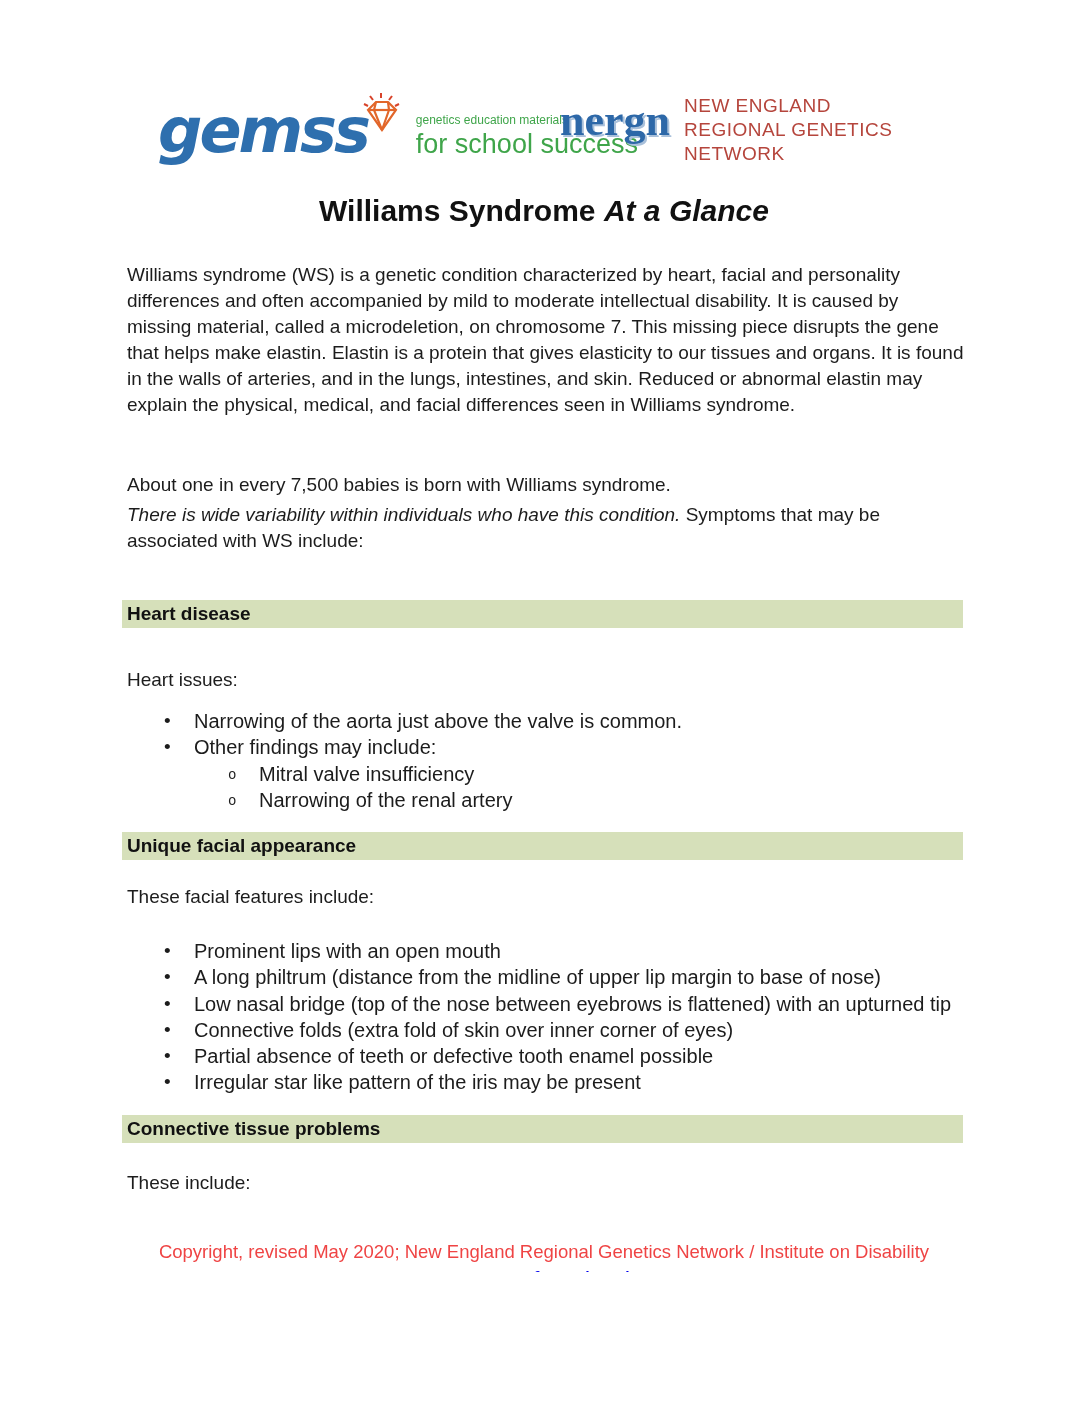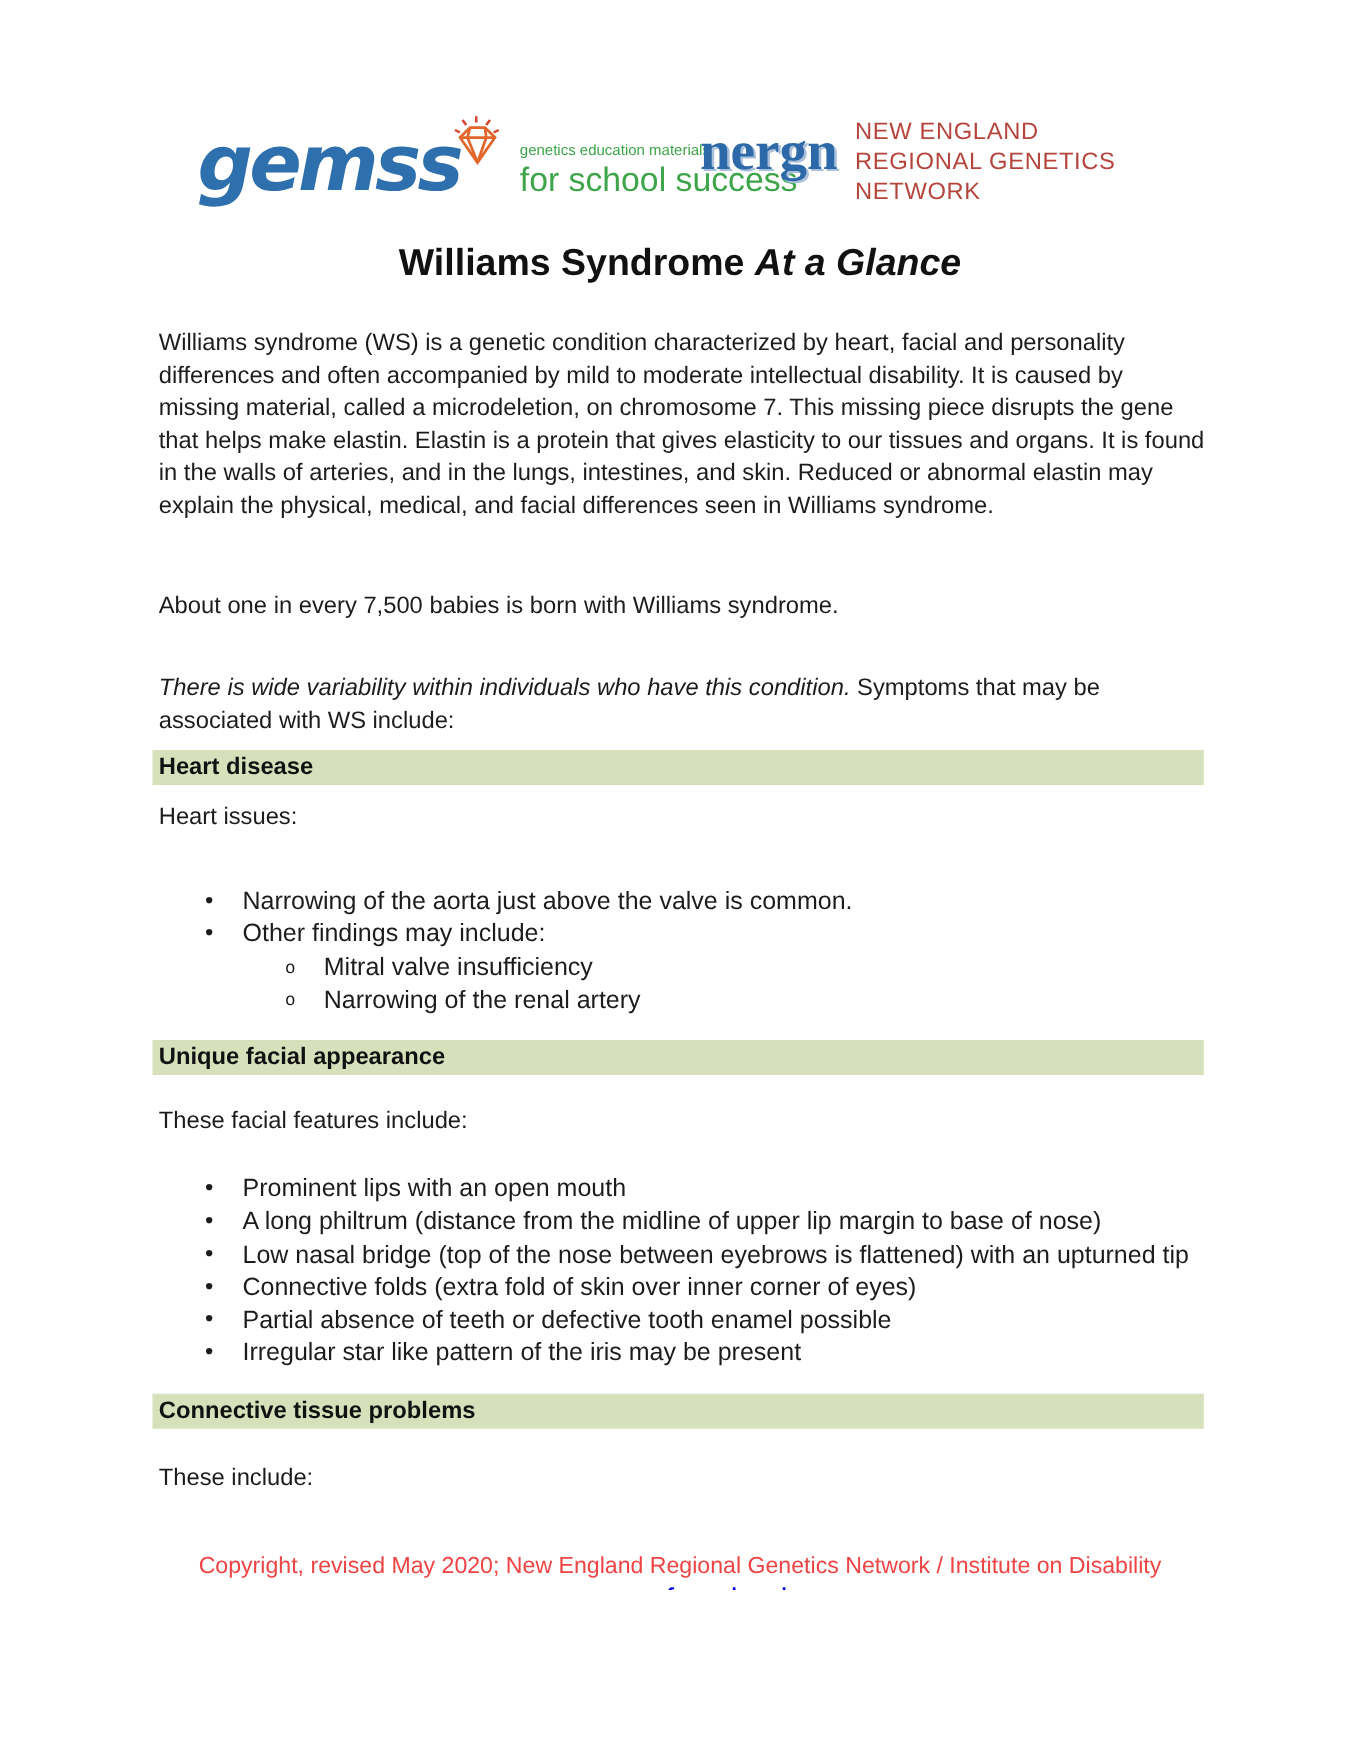--- a/index.html
+++ b/index.html
@@ -41,34 +41,34 @@
   }
   .doc-title em { font-style:italic; }
 
   
   .para, .lead {
     position:absolute; left:127px; width:838px;
     font-size:19px; line-height:26px;
   }
   .p1 { top:262px; }
   .p2 { top:472px; }
-  .p3 { top:538px; }
+  .p3 { top:502px; }
   .p3 em { font-style:italic; }
 
   .section-bar {
     position:absolute; left:122px; width:841px; height:28px;
     background:#d6e0ba;
     font-size:19px; font-weight:bold; color:#111;
     line-height:28px; padding-left:5px;
   }
   .bar-heart  { top:600px; }
   .bar-facial { top:832px; }
   .bar-tissue { top:1115px; }
 
-  .lead-heart  { top:641px; }
+  .lead-heart  { top:667px; }
   .lead-facial { top:884px; }
   .lead-tissue { top:1170px; }
 
   ul.bullets { position:absolute; left:127px; width:845px; list-style:none; }
   .ul-heart  { top:708px; }
   .ul-facial { top:938px; }
   ul.bullets li { position:relative; font-size:20px; line-height:26.3px; padding-left:67px; }
   ul.bullets li.l1::before {
     content:"\2022"; position:absolute; left:37px; top:0;
     font-size:19px;

